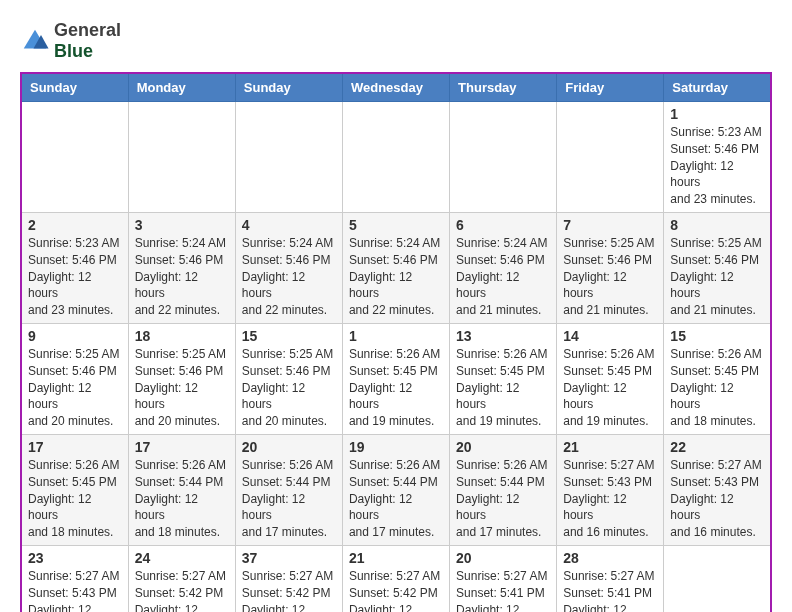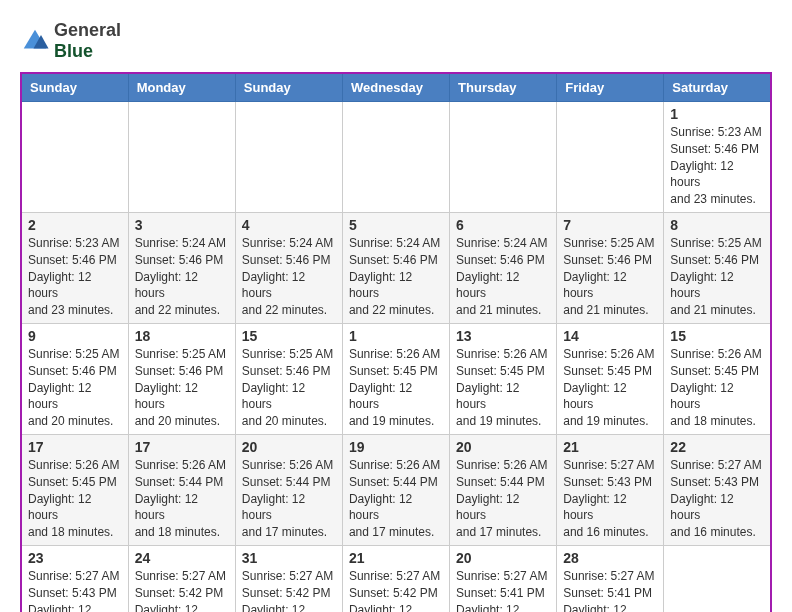--- a/index.html
+++ b/index.html
@@ -295,21 +295,21 @@
 and 16 minutes.</div>
         </td>
         <td>
           <span class="day-number">24</span>
           <div class="day-info" style="white-space: pre-line;">Sunrise: 5:27 AM
 Sunset: 5:42 PM
 Daylight: 12 hours
 and 15 minutes.</div>
         </td>
         <td>
-          <span class="day-number">31</span>
+          <span class="day-number">37</span>
           <div class="day-info" style="white-space: pre-line;">Sunrise: 5:27 AM
 Sunset: 5:42 PM
 Daylight: 12 hours
 and 15 minutes.</div>
         </td>
         <td>
           <span class="day-number">21</span>
           <div class="day-info" style="white-space: pre-line;">Sunrise: 5:27 AM
 Sunset: 5:42 PM
 Daylight: 12 hours

